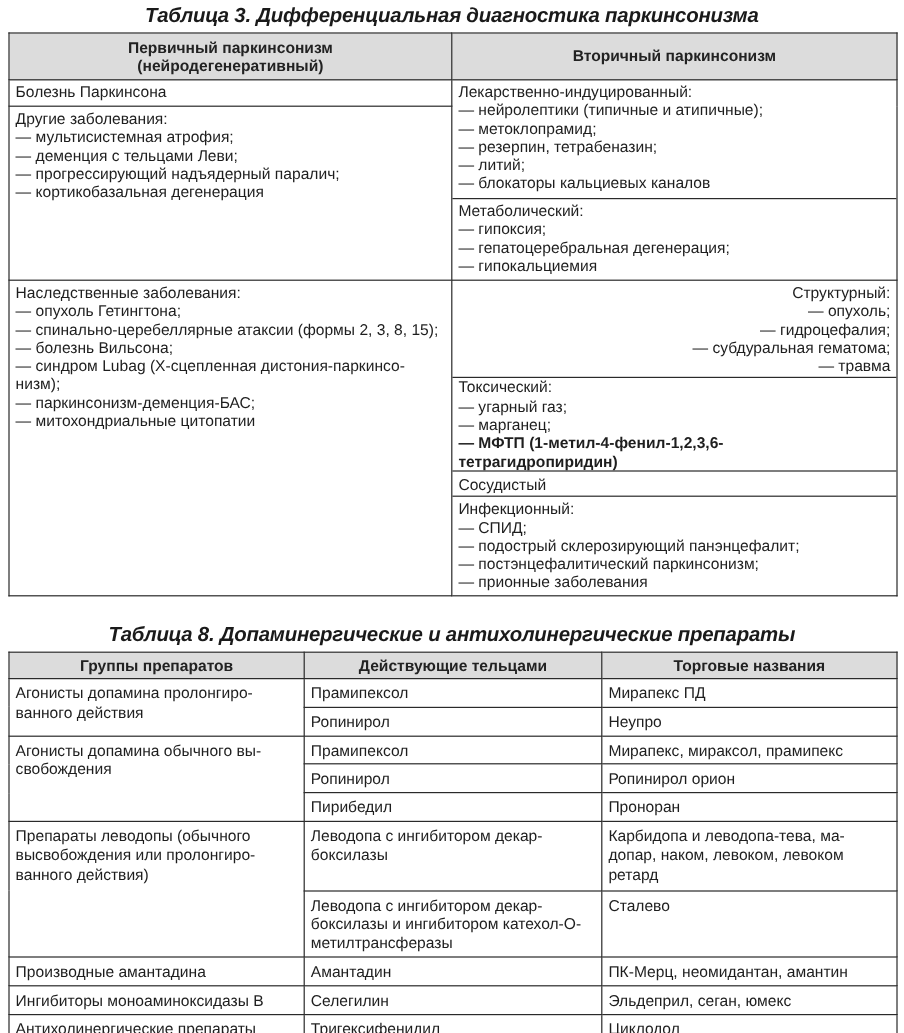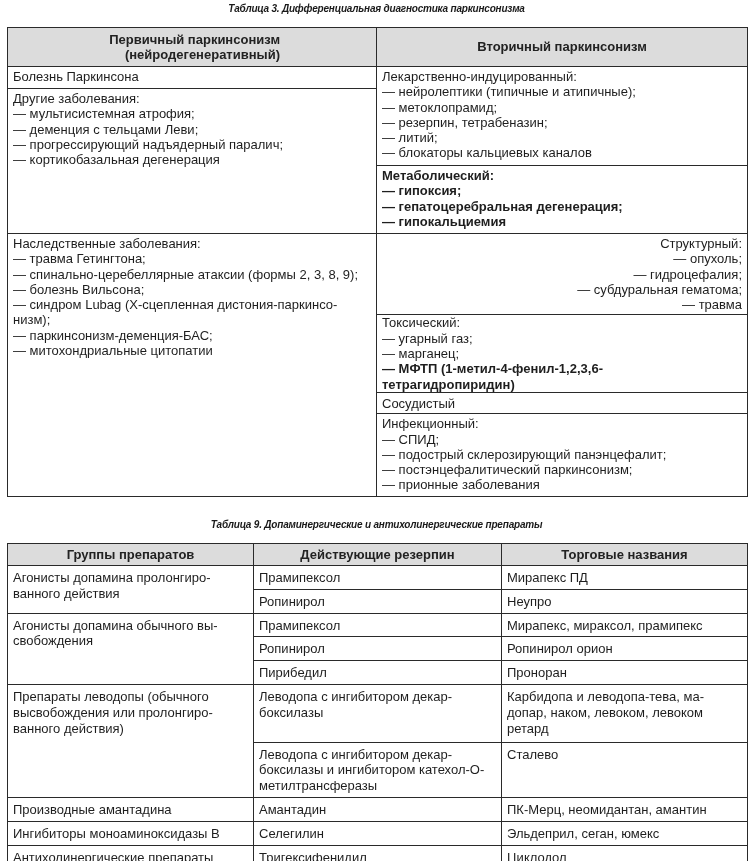--- a/index.html
+++ b/index.html
@@ -3,21 +3,21 @@
 <meta charset="utf-8">
 <style>
   html, body { margin: 0; padding: 0; background: #ffffff; }
   body {
     width: 753px; height: 861px; position: relative; overflow: hidden;
     font-family: "Liberation Sans", sans-serif; color: #1e1e1e;
   }
   .caption {
     position: absolute; left: 0; width: 753px; text-align: center;
     font-family: "Liberation Sans", sans-serif; font-weight: bold; font-style: italic;
-    font-size: 10px; letter-spacing: -0.2px; color: #1a1a1a;
+    font-size: 17px; letter-spacing: -0.2px; color: #1a1a1a;
   }
   table {
     position: absolute; left: 7px; width: 740px;
     border-collapse: collapse; table-layout: fixed;
   }
   td, th {
     border: 1.3px solid #2a2a2a; vertical-align: top;
     font-size: 13px; line-height: 15.3px; padding: 2px 5px 2px 5px;
     font-weight: normal; text-align: left;
   }
@@ -37,58 +37,58 @@
 
 <div class="caption" style="top:3px;">Таблица 3. Дифференциальная диагностика паркинсонизма</div>
 
 <table id="t3">
   <colgroup>
       <col style="width:369px">
       <col style="width:371px">
     </colgroup>
   <tbody>
       <tr>
-    <th style="padding:0 96px;text-align:right;">Первичный паркинсонизм (нейродегенеративный)</th>
+    <th style="padding:0 60px;">Первичный паркинсонизм (нейродегенеративный)</th>
     <th>Вторичный паркинсонизм</th>
   </tr>
   <tr>
     <td style="height:17px;">
       <span class="item">Болезнь Паркинсона</span>
     </td>
     <td rowspan="2" style="padding:0;">
       <div style="padding:2px 5px 2px 5px; border-bottom:1.3px solid #2a2a2a; height:94px;">
         <span class="item">Лекарственно-индуцированный:</span>
         <span class="item">— нейролептики (типичные и атипичные);</span>
         <span class="item">— метоклопрамид;</span>
         <span class="item">— резерпин, тетрабеназин;</span>
         <span class="item">— литий;</span>
         <span class="item">— блокаторы кальциевых каналов</span>
       </div>
-      <div style="padding:2px 5px 2px 5px;font-weight:bold;">
+      <div style="padding:2px 5px 2px 5px;">
         <span class="item">Метаболический:</span>
         <span class="item">— гипоксия;</span>
         <span class="item">— гепатоцеребральная дегенерация;</span>
         <span class="item">— гипокальциемия</span>
       </div>
     </td>
   </tr>
   <tr>
     <td style="height:140px;margin-left:36px;">
       <span class="item">Другие заболевания:</span>
       <span class="item">— мультисистемная атрофия;</span>
       <span class="item">— деменция с тельцами Леви;</span>
       <span class="item">— прогрессирующий надъядерный паралич;</span>
       <span class="item">— кортикобазальная дегенерация</span>
     </td>
   </tr>
   <tr>
     <td style="padding-right:8px;">
       <span class="item">Наследственные заболевания:</span>
-      <span class="item">— травма Гетингтона;</span>
-      <span class="item">— спинально-церебеллярные атаксии (формы 2, 3, 8, 9);</span>
+      <span class="item">— опухоль Гетингтона;</span>
+      <span class="item">— спинально-церебеллярные атаксии (формы 2, 3, 8, 15);</span>
       <span class="item">— болезнь Вильсона;</span>
       <span class="item">— синдром Lubag (X-сцепленная дистония-паркинсо-низм);</span>
       <span class="item">— паркинсонизм-деменция-БАС;</span>
       <span class="item">— митохондриальные цитопатии</span>
     </td>
     <td style="padding:0;">
       <div style="padding:2px 5px; border-bottom:1.3px solid #2a2a2a;text-align:right;">
         <span class="item">Структурный:</span>
         <span class="item">— опухоль;</span>
         <span class="item">— гидроцефалия;</span>
@@ -109,32 +109,32 @@
         <span class="item">— СПИД;</span>
         <span class="item">— подострый склерозирующий панэнцефалит;</span>
         <span class="item">— постэнцефалитический паркинсонизм;</span>
         <span class="item">— прионные заболевания</span>
       </div>
     </td>
   </tr>
 </tbody>
   </table>
 
-<div class="caption" style="top:519px;">Таблица 9. Допаминергические и антихолинергические препараты</div>
+<div class="caption" style="top:519px;">Таблица 8. Допаминергические и антихолинергические препараты</div>
 
 <table id="t4">
   <colgroup>
       <col style="width:246px">
       <col style="width:248px">
       <col style="width:246px">
     </colgroup>
   <tbody>
       <tr>
     <th>Группы препаратов</th>
-    <th>Действующие резерпин</th>
+    <th>Действующие тельцами</th>
     <th>Торговые названия</th>
   </tr>
   <tr>
     <td rowspan="2">Агонисты допамина пролонгиро-ванного действия</td>
     <td>Прамипексол</td>
     <td>Мирапекс ПД</td>
   </tr>
   <tr>
     <td>Ропинирол</td>
     <td>Неупро</td>

